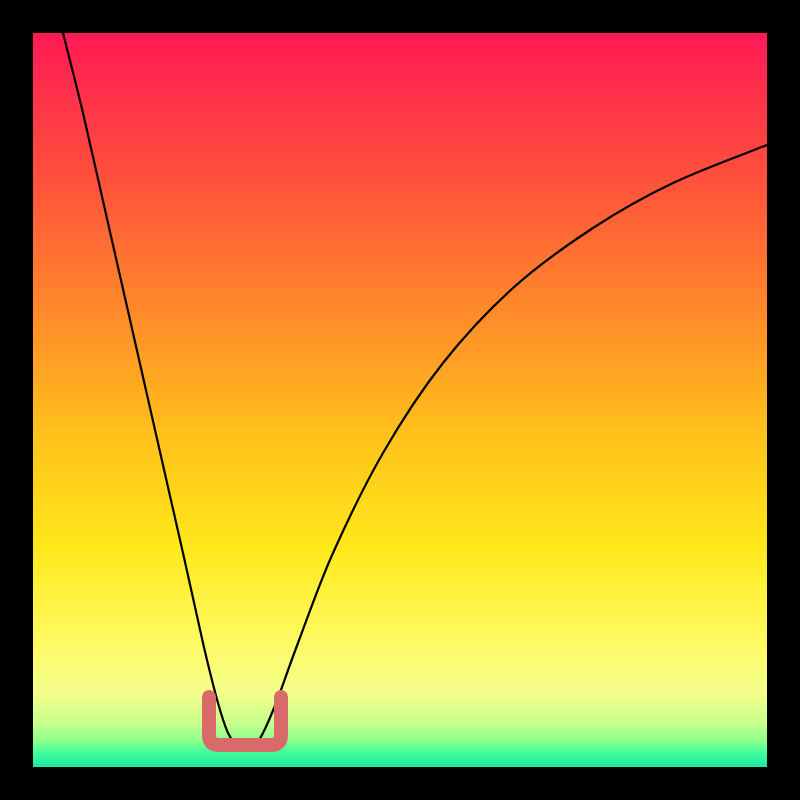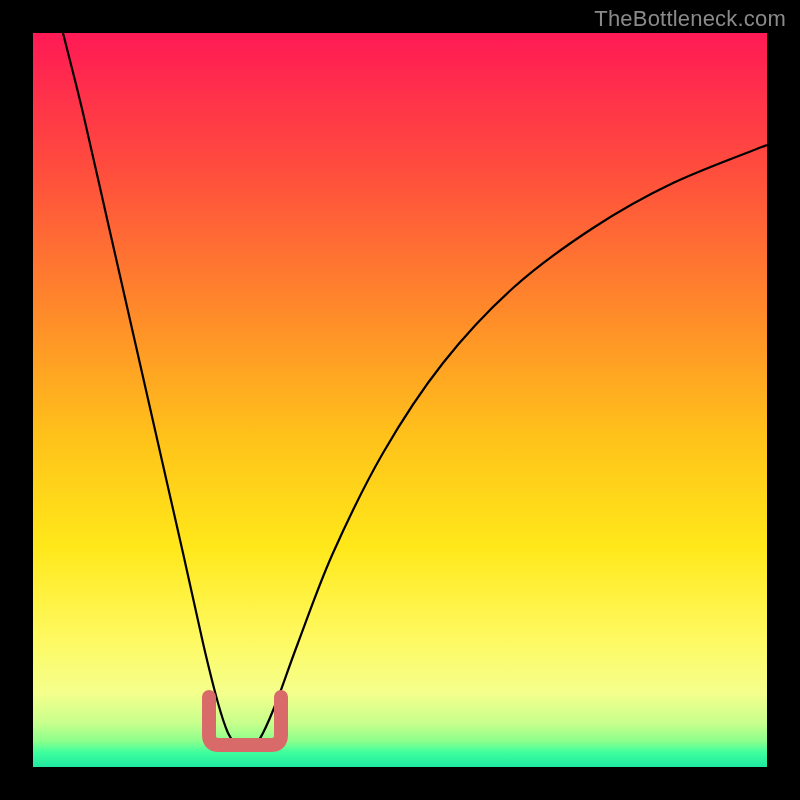--- a/index.html
+++ b/index.html
@@ -48,14 +48,13 @@
 </style>
 </head>
 <body>
 
 <div class="frame">
   <div class="plot-area" id="plot-area" style="background: linear-gradient(rgb(255, 26, 85) 0%, rgb(255, 75, 62) 18%, rgb(255, 138, 42) 38%, rgb(255, 194, 26) 55%, rgb(255, 232, 26) 70%, rgb(255, 249, 94) 82%, rgb(244, 255, 140) 90%, rgb(200, 255, 140) 94%, rgb(140, 255, 140) 96.5%, rgb(63, 255, 157) 98%, rgb(30, 232, 160) 100%);"></div>
   <svg class="curve" id="curve-svg" viewBox="0 0 734 734" preserveAspectRatio="none">
     <path id="main-curve" fill="none" d="M 30 0 C 33.3 13.3, 42.5 48.3, 50 80 C 57.5 111.7, 66.7 153.3, 75 190 C 83.3 226.7, 91.7 263.3, 100 300 C 108.3 336.7, 116.7 373.3, 125 410 C 133.3 446.7, 142.5 486.7, 150 520 C 157.5 553.3, 164.2 585.0, 170 610 C 175.8 635.0, 180.8 655.0, 185 670 C 189.2 685.0, 191.7 692.5, 195 700 C 198.3 707.5, 202.2 712.0, 205 715 C 207.8 718.0, 209.5 718.0, 212 718 C 214.5 718.0, 217.0 718.0, 220 715 C 223.0 712.0, 225.8 708.3, 230 700 C 234.2 691.7, 239.2 680.0, 245 665 C 250.8 650.0, 255.8 634.2, 265 610 C 274.2 585.8, 285.8 551.7, 300 520 C 314.2 488.3, 331.7 451.7, 350 420 C 368.3 388.3, 388.3 357.5, 410 330 C 431.7 302.5, 455.0 277.5, 480 255 C 505.0 232.5, 533.3 212.5, 560 195 C 586.7 177.5, 611.0 163.8, 640 150 C 669.0 136.2, 718.3 118.3, 734 112" stroke="#000000" stroke-width="2.2"></path>
     <path id="flat-marker" fill="none" stroke-linecap="round" d="M 176 664 L 176 702 Q 176 712 186 712 L 238 712 Q 248 712 248 702 L 248 664" stroke="#d86a6a" stroke-width="14"></path>
   </svg>
-  <div class="watermark">TheBottleneck.com</div>
 </div>
 
 </body></html>

